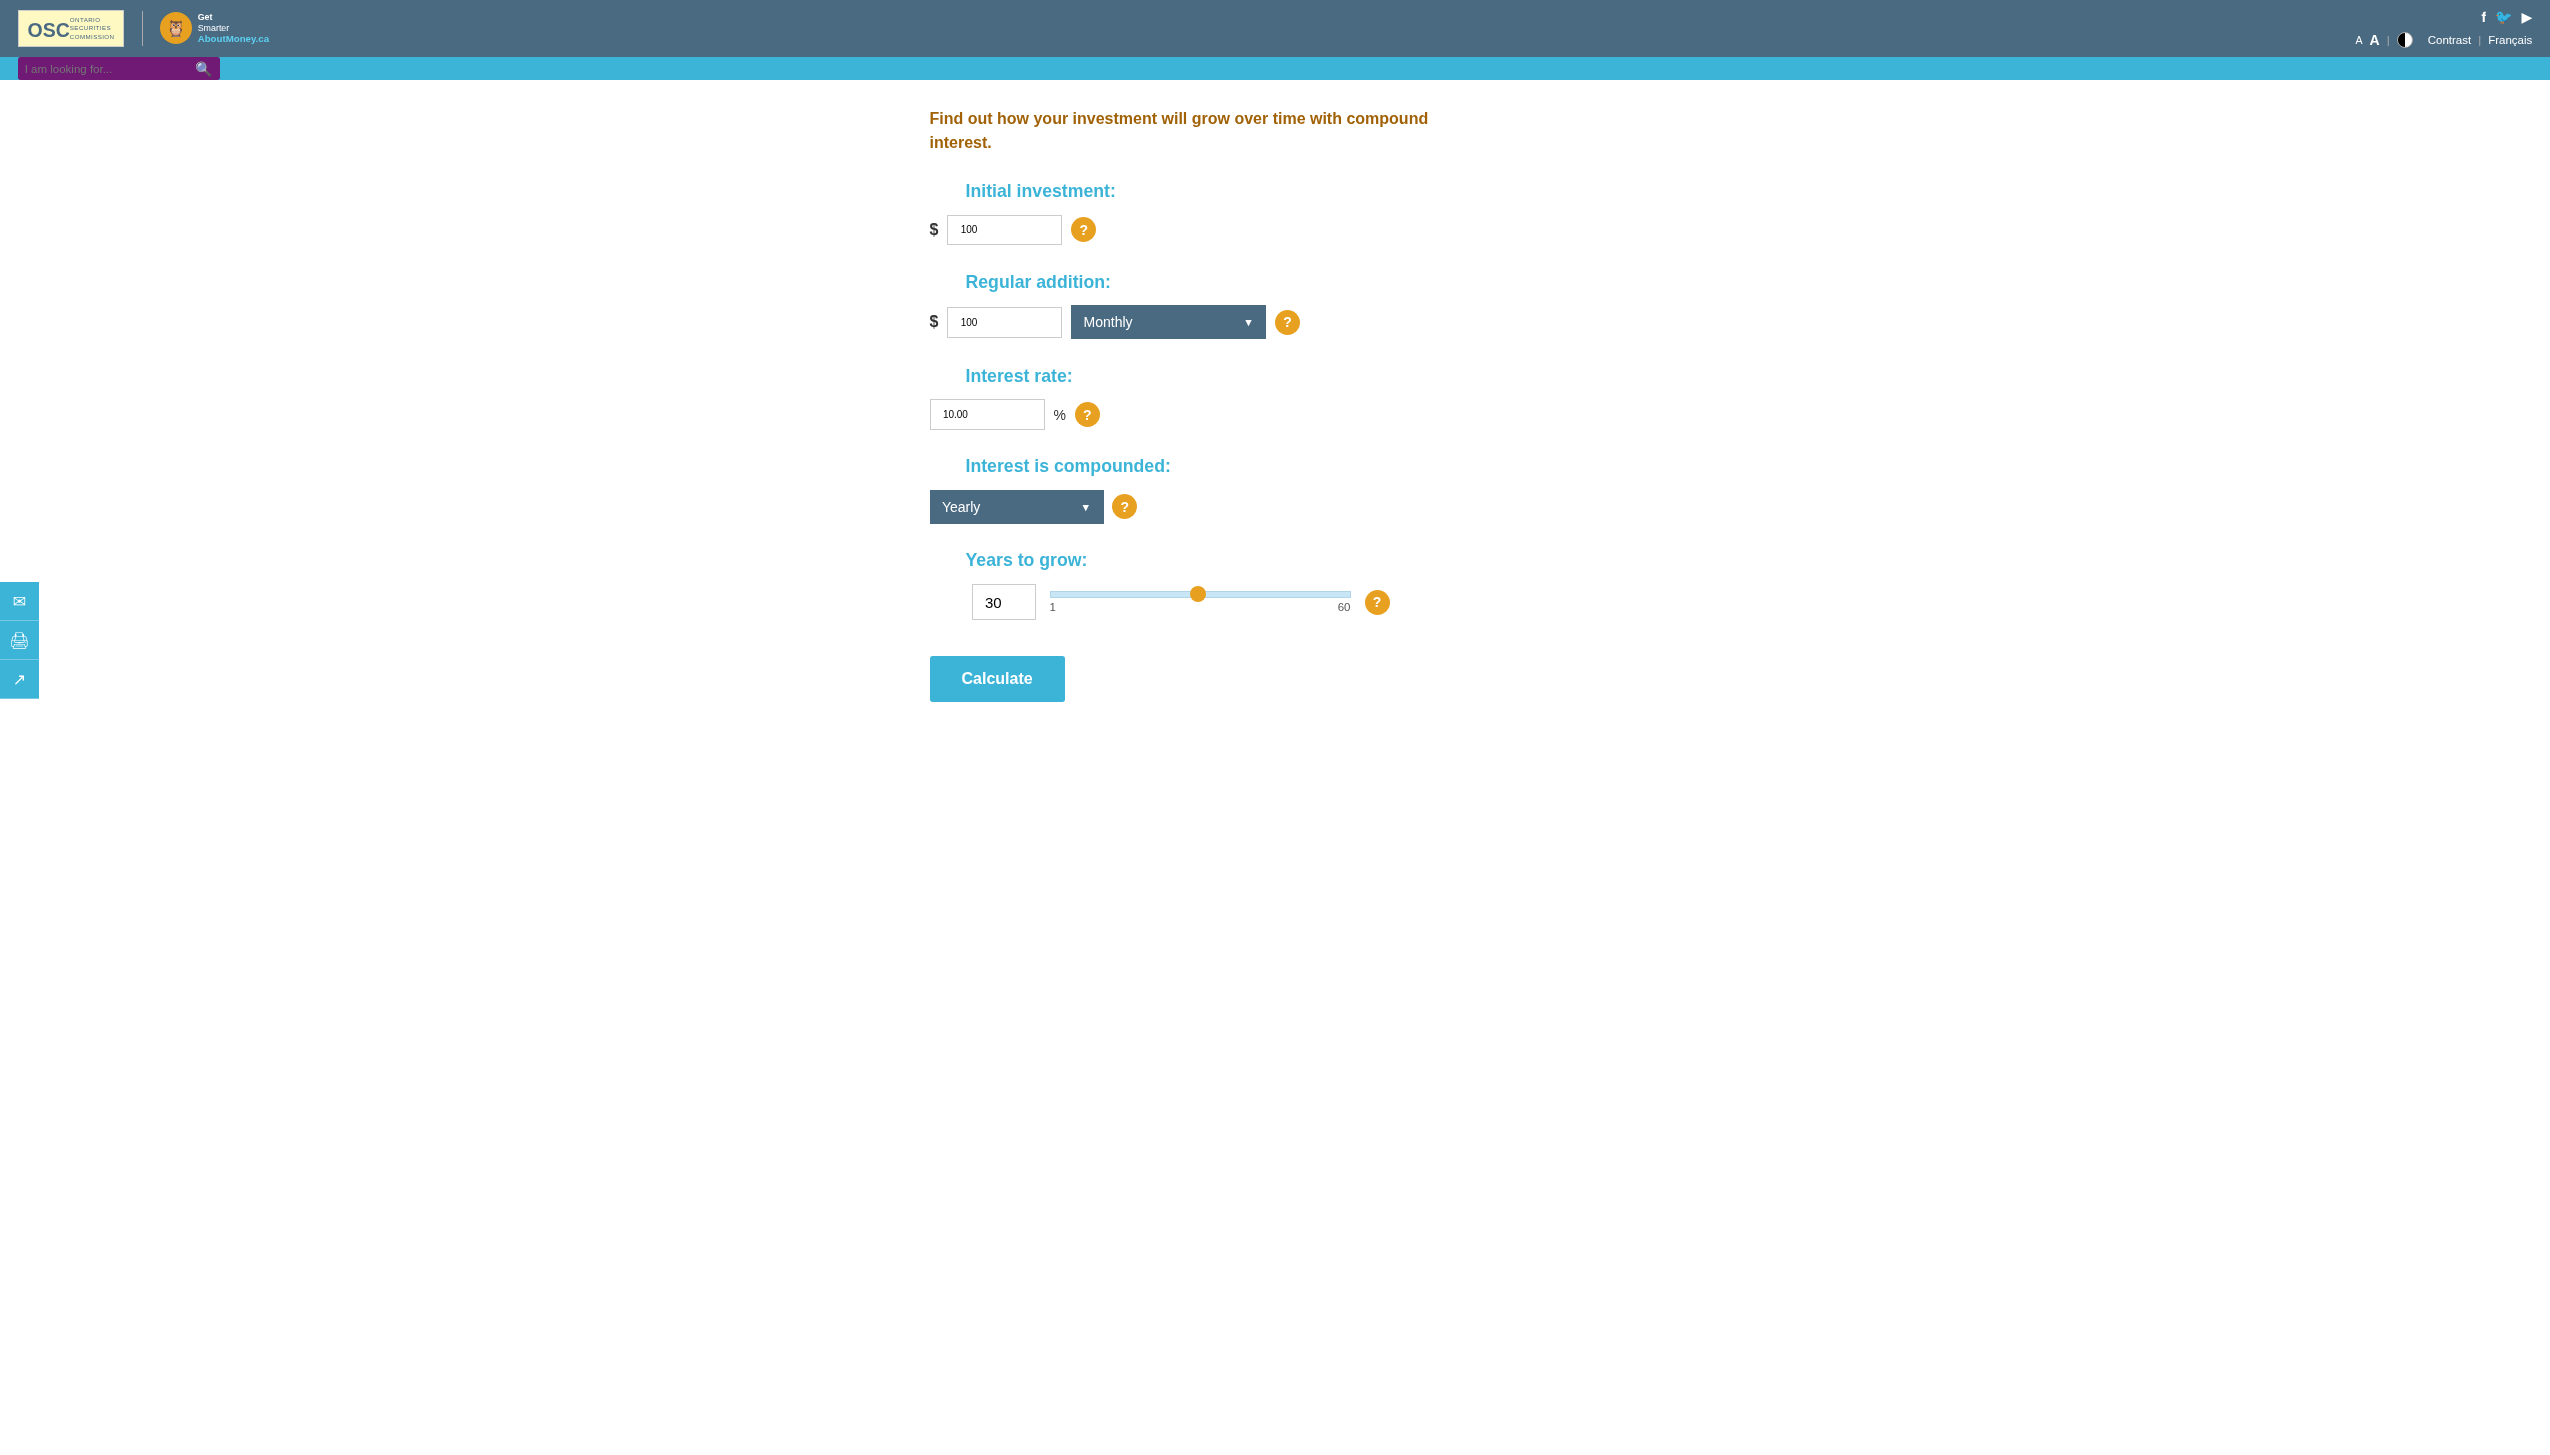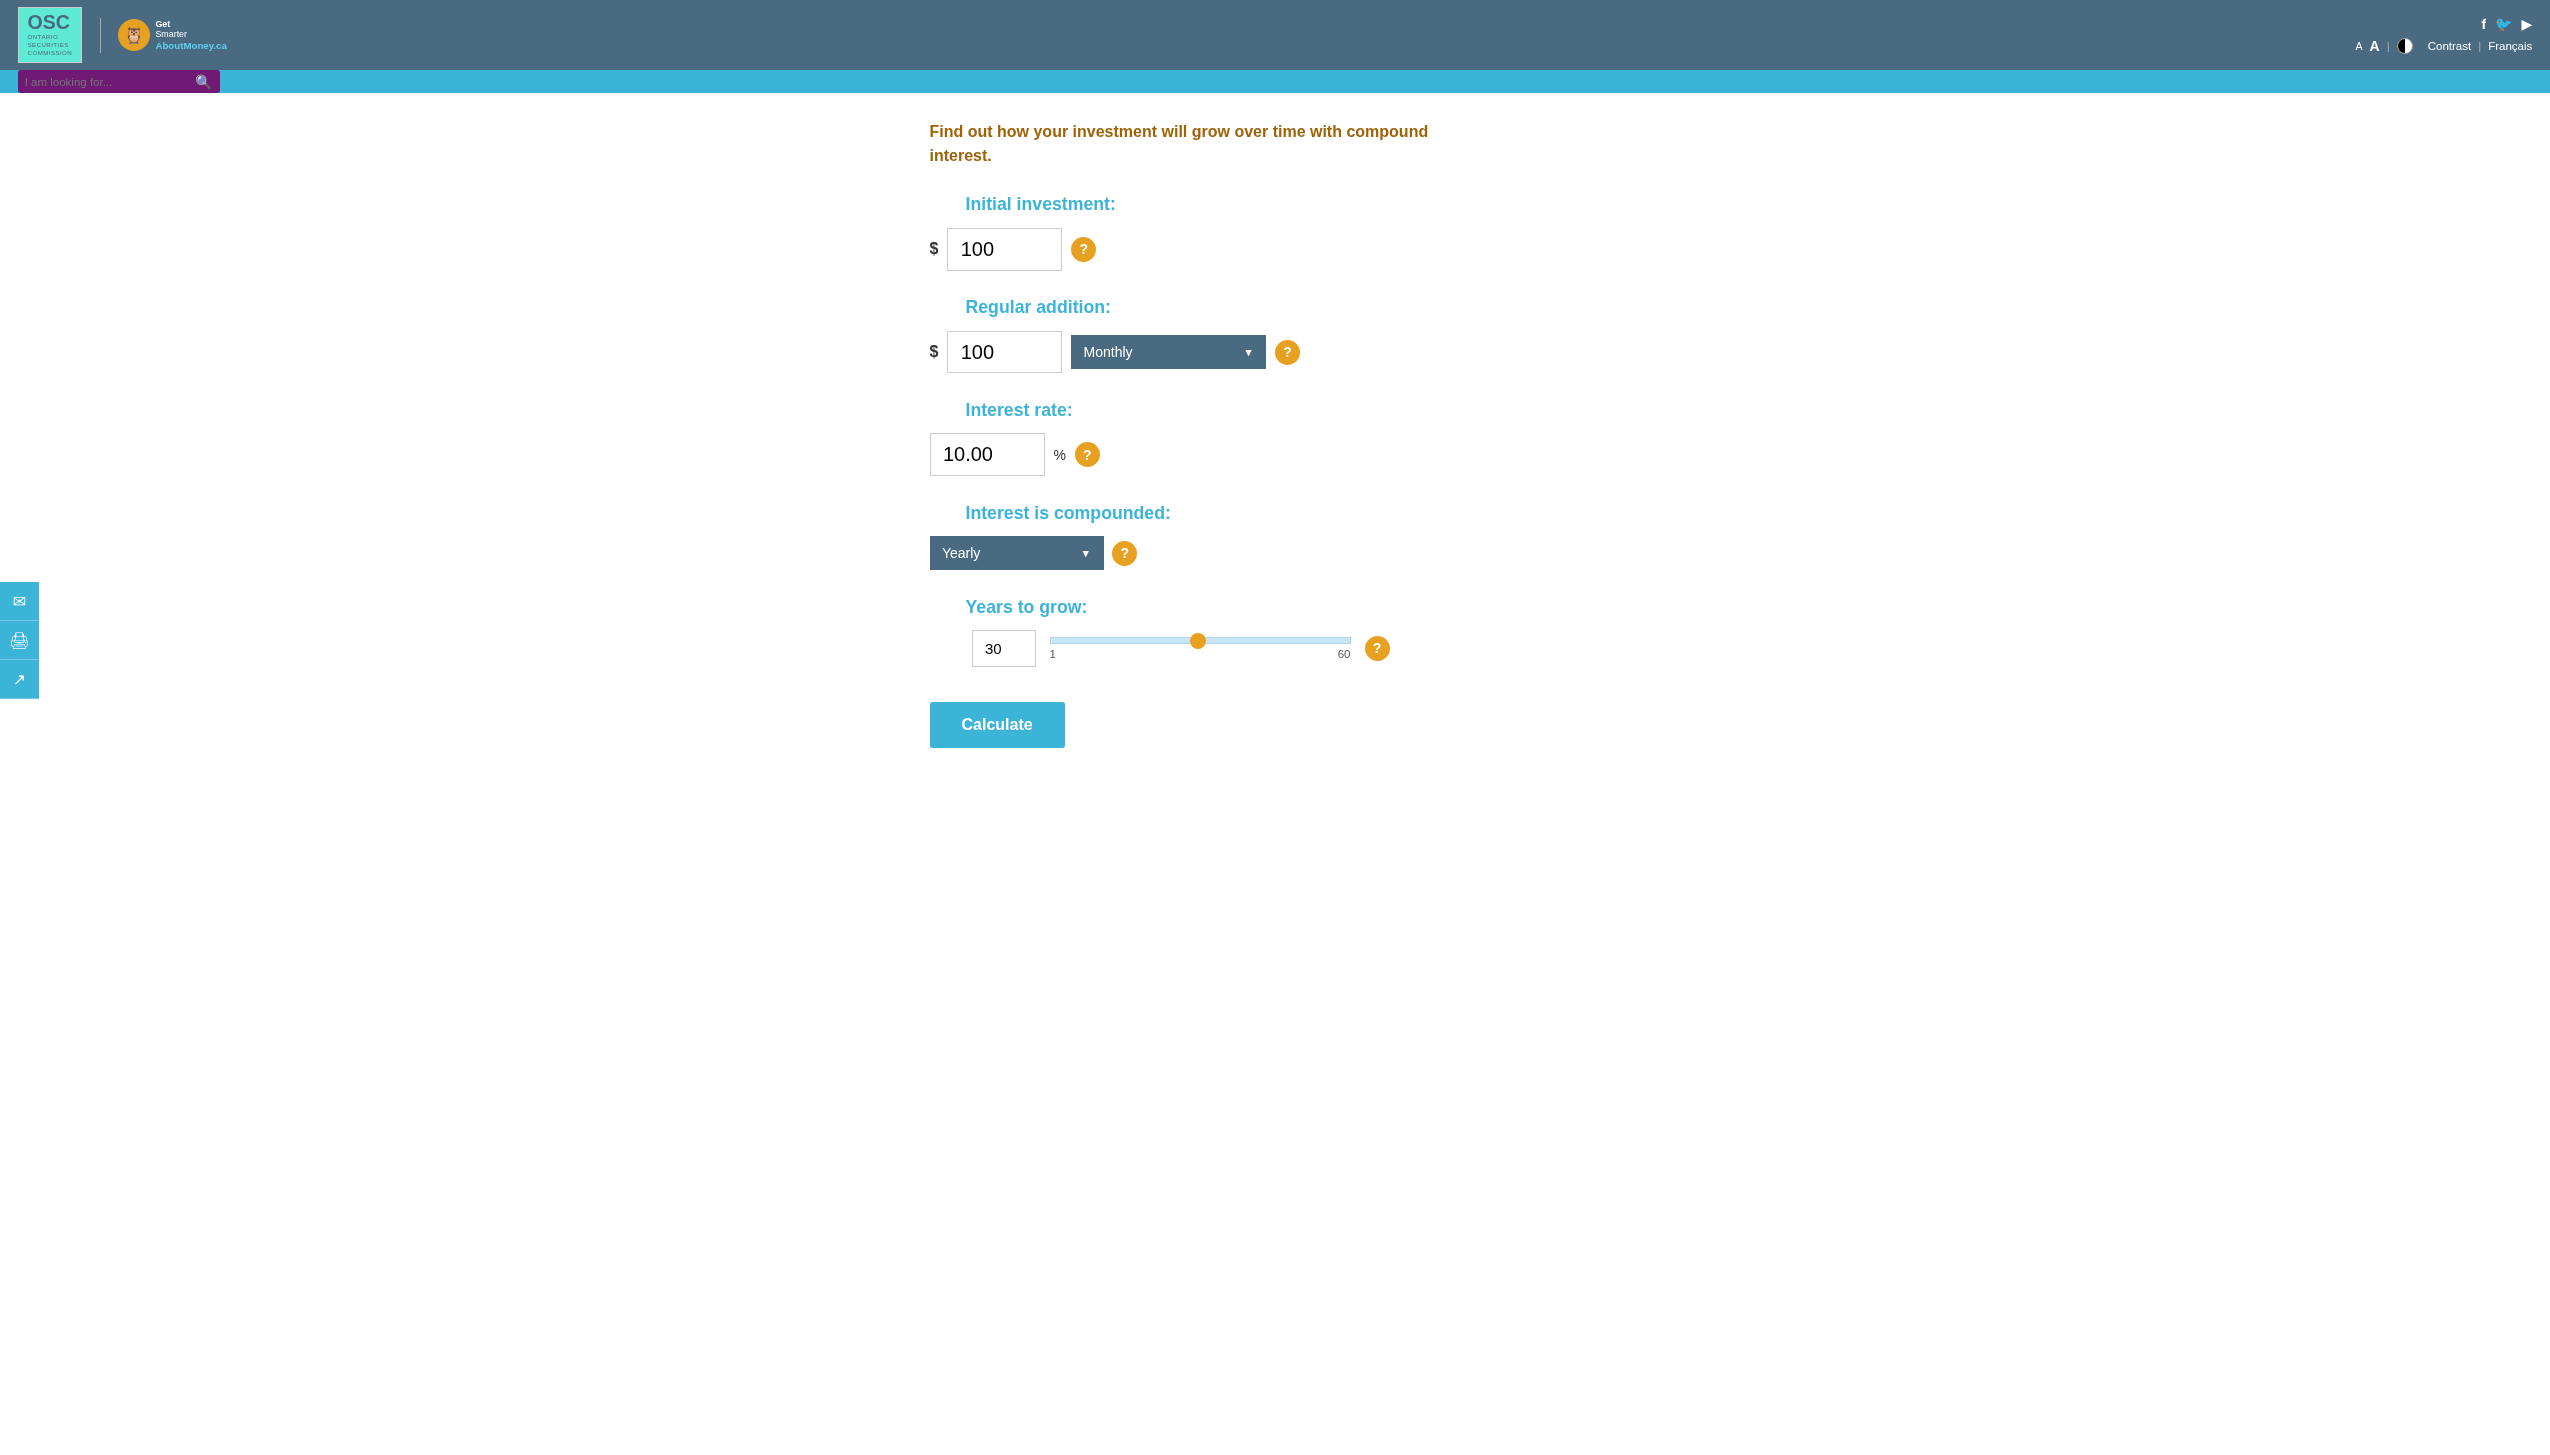--- a/index.html
+++ b/index.html
@@ -13,25 +13,25 @@
       justify-content: space-between;
       padding: 7px 17.7px;
       min-height: 57px;
     }
     .logo-area {
       display: flex;
       align-items: center;
       gap: 10.6px;
     }
     .osc-box {
-      background: #5eead4;
+      background: #fef9c3;
       padding: 5.3px 8.9px;
       display: flex;
-      flex-direction: column;
-      align-items: flex-start;
+      flex-direction: row;
+      align-items: flex-end;
       border: 0.9px solid #ccc;
     }
     .osc-text {
       font-size: 19.5px;
       font-weight: bold;
       color: #4a6a82;
       line-height: 1;
     }
     .osc-subtitle {
       font-size: 6.2px;
@@ -215,21 +215,21 @@
 
     .dollar-sign {
       font-size: 16px;
       color: #333;
       font-weight: bold;
     }
 
     .text-input {
       border: 0.9px solid #ccc;
       padding: 8.9px 12.4px;
-      font-size: 20px;
+      font-size: 10px;
       outline: none;
       width: 115px;
     }
 
     .help-btn {
       width: 25px;
       height: 25px;
       background: #e8a020;
       border-radius: 50%;
       color: white;

